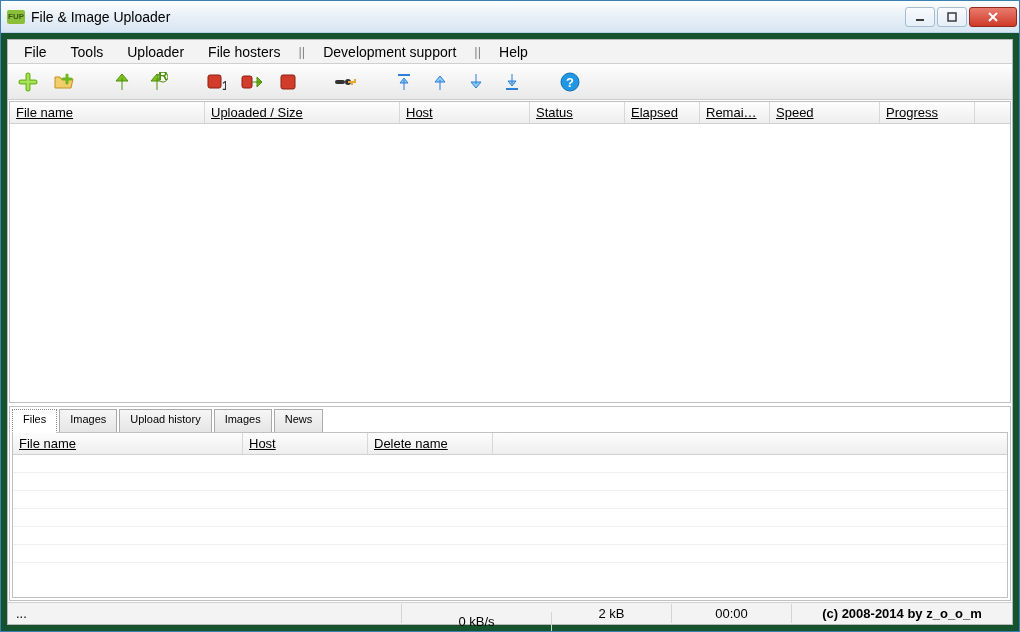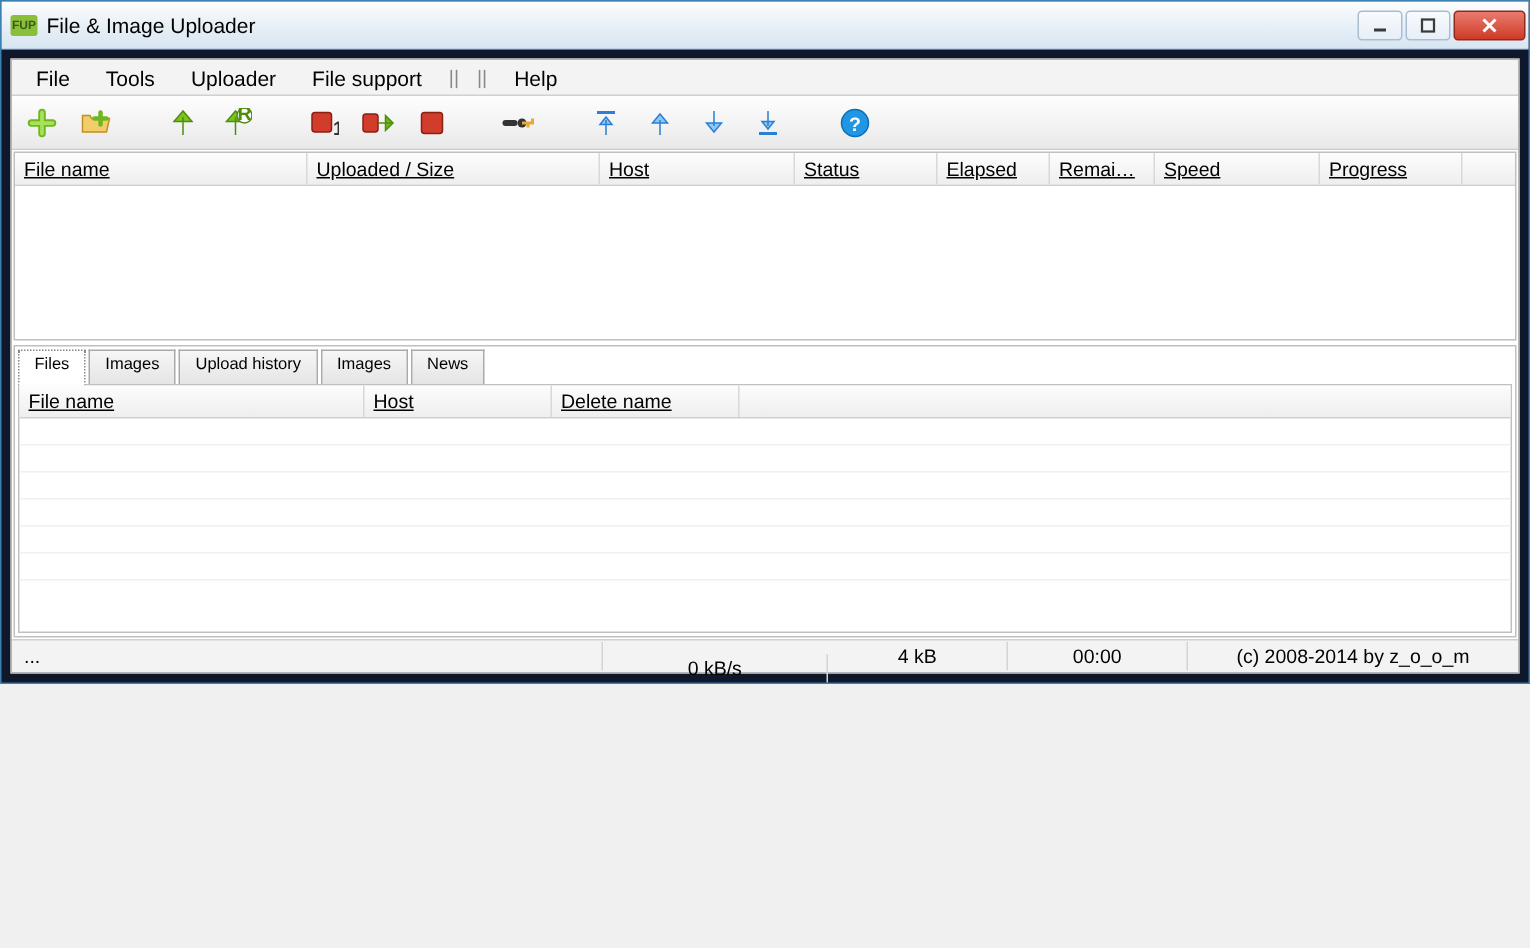--- a/index.html
+++ b/index.html
@@ -1,19 +1,19 @@
 <!DOCTYPE html>
 <html><head>
 <meta charset="utf-8">
 <style>
 * { box-sizing: border-box; margin: 0; padding: 0; font-family: 'Segoe UI', Tahoma, sans-serif; font-size: 13px; }
 body { background: #f0f0f0; width: 1020px; height: 632px; overflow: hidden; }
 
 
-.window { width: 1020px; height: 456px; background: #0f172a; border: 1px solid #3c7fb1; display: flex; flex-direction: column; }
+.window { width: 1020px; height: 632px; background: #14532d; border: 1px solid #3c7fb1; display: flex; flex-direction: column; }
 .titlebar { height: 32px; background: linear-gradient(#fdfdfe, #e8f0f7 50%, #d7e6f2); border-bottom: 1px solid #b9d1e8; display: flex; align-items: center; padding: 0 2px 0 6px; }
 .titlebar .app-icon { width: 18px; height: 14px; background: #8abf3a; border-radius: 2px; margin-right: 6px; display: flex; align-items: center; justify-content: center; font-size: 8px; font-weight: bold; color: #3b5a14; }
 .titlebar .title-text { flex: 1; color: #000; font-size: 14px; }
 .ctrl-btns { display: flex; gap: 0; }
 .ctrl-btn { width: 30px; height: 20px; background: linear-gradient(#f8fbfe,#e6eef7); border: 1px solid #a9bdd0; border-radius: 3px; display:flex; align-items:center; justify-content:center; margin-left:2px; cursor:pointer; }
 .ctrl-btn.close { width:48px; background: linear-gradient(#e97c6f,#cf3a27); border-color:#8f2a1d; color:#fff; }
 .ctrl-btn svg { display:block; }
 
 
 .frame { flex:1; margin:6px; border: 1px solid #b7b7b7; background:#fff; display:flex; flex-direction:column; }
@@ -41,21 +41,21 @@
 .tab.active { background:#fff; border:1px dotted #888; border-bottom:1px solid #fff; z-index:3; }
 .tab-content { flex:1; border:1px solid #c0c0c0; background:#fff; display:flex; flex-direction:column; margin-top:-1px; position:relative; z-index:2;}
 .tab-content .thead { height:22px; }
 .datarows { flex:1; }
 .datarows .row { height:18px; border-bottom:1px solid #f0f0f0; }
 
 
 .statusbar { height:22px; border-top:1px solid #d0d0d0; background:#f3f3f3; display:flex; align-items:center; font-size:13px; }
 .status-cell { padding:2px 8px; border-right:1px solid #d4d4d4; }
 .status-cell.grow { flex:1; }
-.status-cell:last-child { border-right:none; }
+.status-cell:last-child { border-right:none;font-weight:bold; }
 </style>
 </head>
 <body>
 
 <div class="window">
 
   <div class="titlebar">
     <div class="app-icon">FUP</div>
     <div class="title-text">File &amp; Image Uploader</div>
     <div class="ctrl-btns">
@@ -76,22 +76,23 @@
       </div>
     </div>
   </div>
 
   <div class="frame">
 
     <div class="menubar">
       <div class="menu-item">File</div>
       <div class="menu-item">Tools</div>
       <div class="menu-item">Uploader</div>
-      <div class="menu-item">File support</div>
+      <div class="menu-item">File hosters</div>
       <div class="menu-sep">||</div>
+      <div class="menu-item">Development support</div>
       <div class="menu-sep">||</div>
       <div class="menu-item">Help</div>
     </div>
 
     <div class="toolbar">
       <div class="tool-btn">
         <svg width="20" height="20">
             <path d="M10 3 V17 M3 10 H17" stroke="#6fb61f" stroke-width="5" stroke-linecap="round"></path>
             <path d="M10 3 V17 M3 10 H17" stroke="#a8e25a" stroke-width="2.5" stroke-linecap="round"></path>
           </svg>
@@ -208,19 +209,19 @@
           <div class="row"></div>
           <div class="row"></div>
           <div class="row"></div>
         </div>
       </div>
     </div>
 
     <div class="statusbar">
       <div class="status-cell grow">...</div>
       <div class="status-cell" style="width:150px;text-align:center;margin-top:16px;">0 kB/s</div>
-      <div class="status-cell" style="width:120px;text-align:center;">4 kB</div>
+      <div class="status-cell" style="width:120px;text-align:center;">2 kB</div>
       <div class="status-cell" style="width:120px;text-align:center;">00:00</div>
       <div class="status-cell" style="width:220px;text-align:center;">(c) 2008-2014 by z_o_o_m</div>
     </div>
 
   </div>
 </div>
 
 </body></html>

